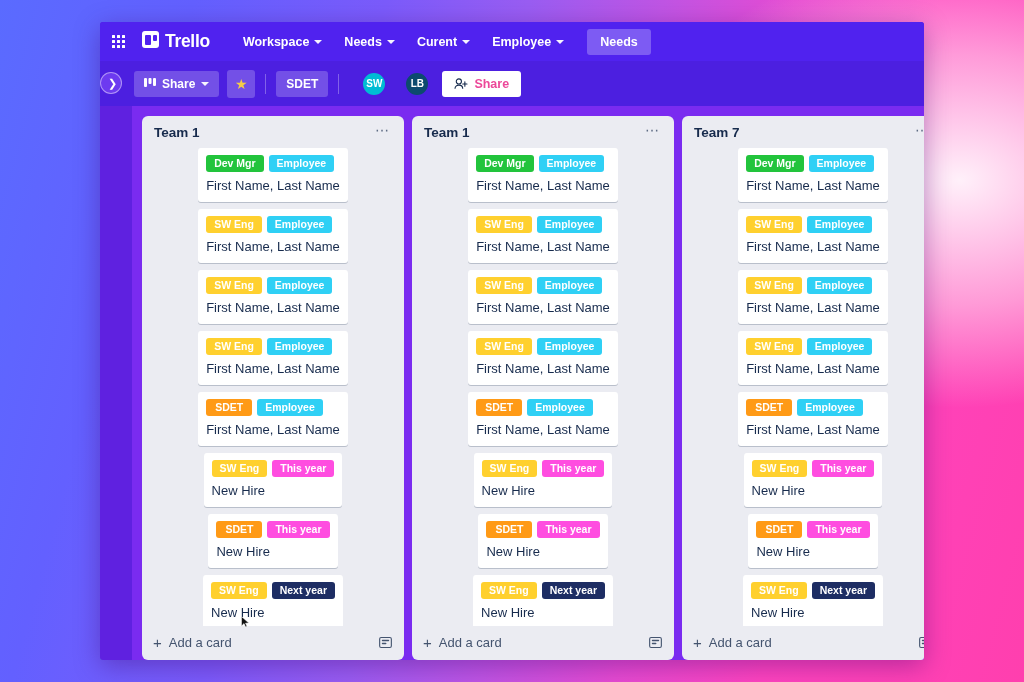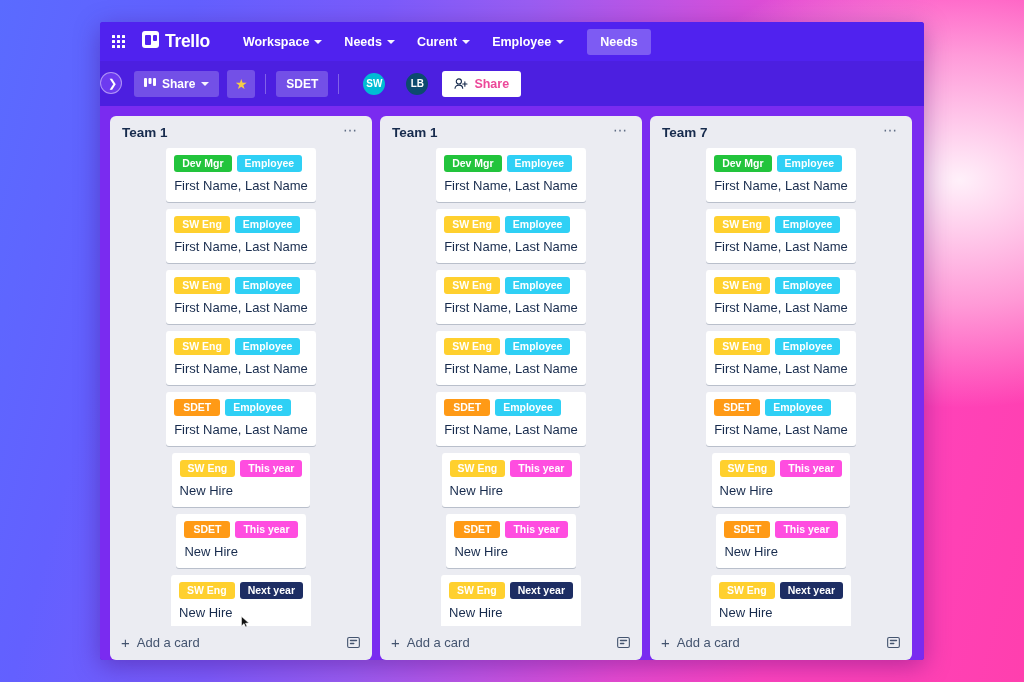--- a/index.html
+++ b/index.html
@@ -149,20 +149,21 @@
   }
 
   
   #board-canvas {
     flex: 1 1 auto;
     background: #7a2bf0;
     padding: 10px 0 0 10px;
     display: flex;
     gap: 8px;
     overflow: hidden;
+    margin-left: 32px;
   }
 
   .list {
     width: 262px;
     flex: 0 0 262px;
     background: #ebecf2;
     border-radius: 6px;
     display: flex;
     flex-direction: column;
     max-height: 100%;

